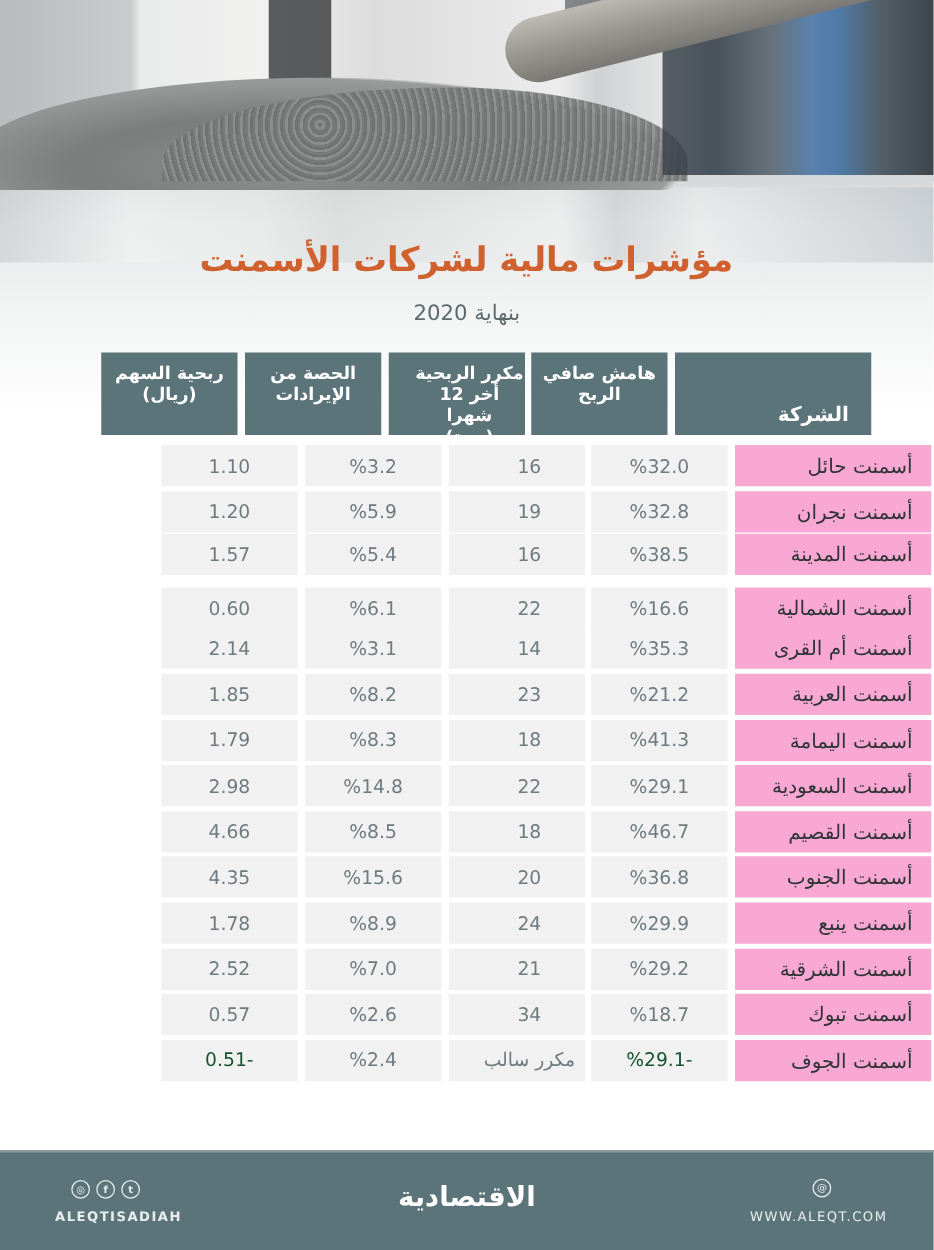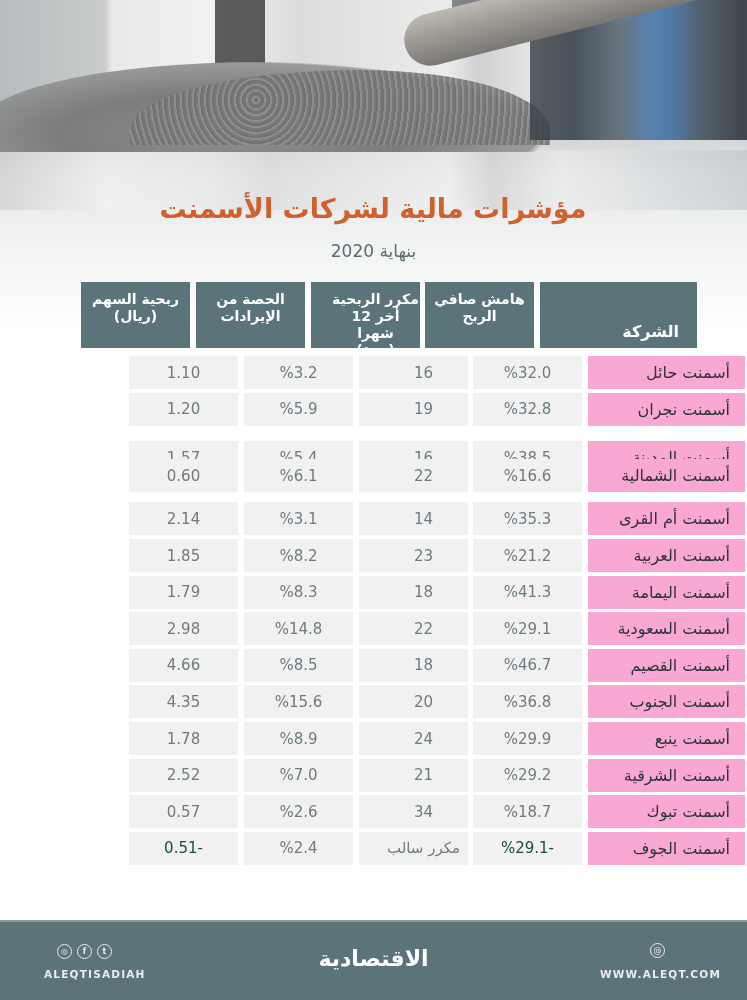--- a/index.html
+++ b/index.html
@@ -55,21 +55,21 @@
   
   .footer { position: absolute; left: 0; top: 920px; width: 747px; height: 80px; background: #5b7479; border-top: 2px solid #8a9a9e; }
   .social { position: absolute; left: 57px; top: 22px; display: flex; gap: 5px; }
   .social .ic { width: 15px; height: 15px; border: 1.3px solid #e8eeef; border-radius: 50%;
     color: #e8eeef; font-size: 8px; font-weight: bold; display: flex; align-items: center; justify-content: center; line-height: 1; }
   .handle { position: absolute; left: 44px; top: 46px; color: #e8eeef; font-size: 10.5px; letter-spacing: 1.2px; font-weight: bold; }
   .logo { position: absolute; left: 0; width: 747px; top: 24px; text-align: center; color: #ffffff;
     font-size: 22px; font-weight: bold; direction: rtl; }
   .web-ic { position: absolute; left: 650px; top: 21px; width: 15px; height: 15px; border: 1.3px solid #e8eeef; border-radius: 50%;
     color: #e8eeef; font-size: 8px; display: flex; align-items: center; justify-content: center; }
-  .web { position: absolute; left: 600px; top: 46px; color: #e8eeef; font-size: 10.5px; letter-spacing: 1.2px; font-weight: bold; }
+  .web { position: absolute; left: 600px; top: 46px; color: #e8eeef; font-size: 10.5px; letter-spacing: 1.2px; font-weight: normal; }
 </style>
 </head>
 <body>
 
 <div class="hero">
   <div class="bgwall"></div>
   <div class="pole1"></div>
   <div class="pole2"></div>
   <div class="floor"></div>
   <div class="refl"></div>
@@ -118,28 +118,28 @@
         <div class="cell c4">%32.0</div>
         <div class="cell c5 name">أسمنت حائل</div>
       </div>
       <div class="row" style="top: 110.6px; border-radius: 11px;">
         <div class="cell c1">1.20</div>
         <div class="cell c2">%5.9</div>
         <div class="cell c3">19</div>
         <div class="cell c4">%32.8</div>
         <div class="cell c5 name">أسمنت نجران</div>
       </div>
-      <div class="row" style="top: 159px;">
+      <div class="row" style="top: 145px;">
         <div class="cell c1">1.57</div>
         <div class="cell c2">%5.4</div>
         <div class="cell c3">16</div>
         <div class="cell c4">%38.5</div>
         <div class="cell c5 name">أسمنت المدينة</div>
       </div>
-      <div class="row" style="top: 177px; text-decoration: underline;">
+      <div class="row" style="top: 188px; text-decoration: underline;">
         <div class="cell c1">0.60</div>
         <div class="cell c2">%6.1</div>
         <div class="cell c3">22</div>
         <div class="cell c4">%16.6</div>
         <div class="cell c5 name">أسمنت الشمالية</div>
       </div>
       <div class="row" style="top: 220.4px; border-radius: 10px;">
         <div class="cell c1">2.14</div>
         <div class="cell c2">%3.1</div>
         <div class="cell c3">14</div>

